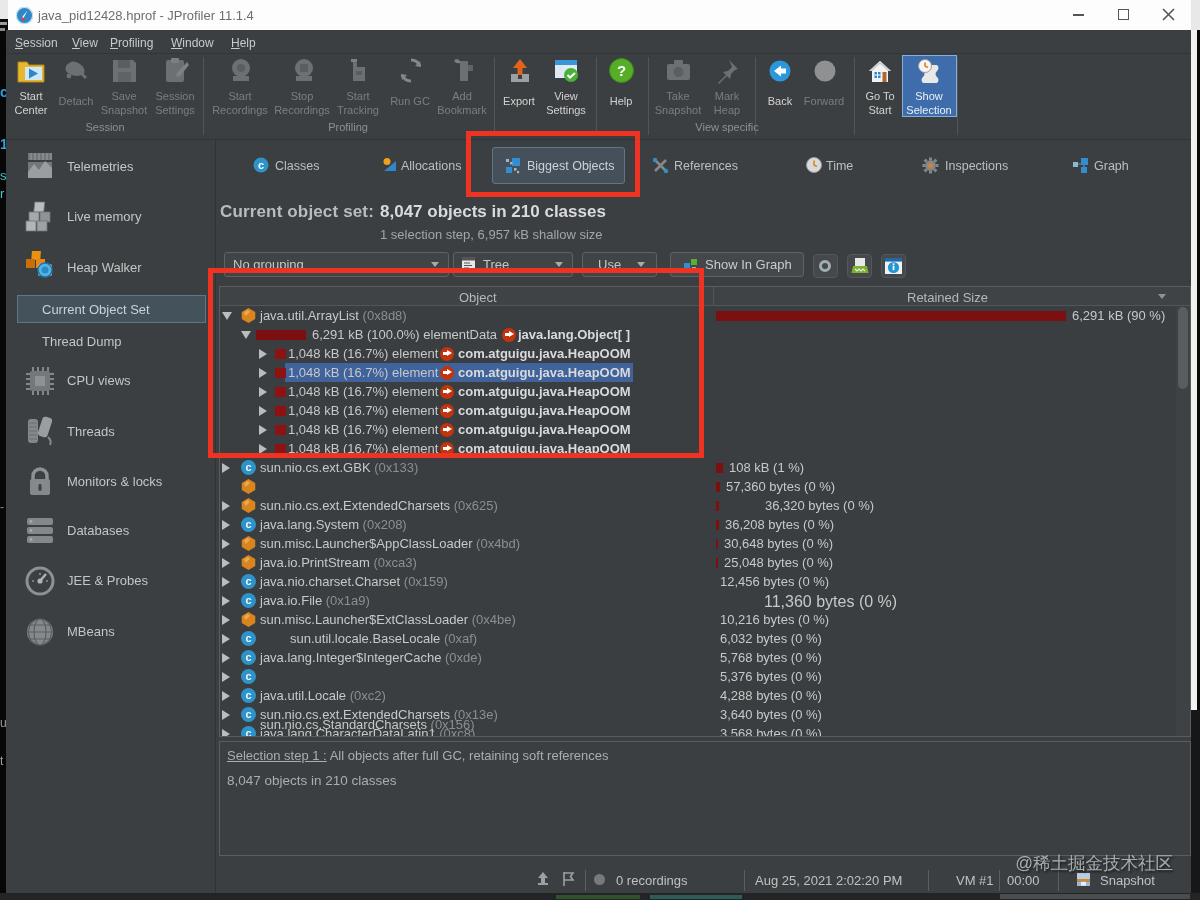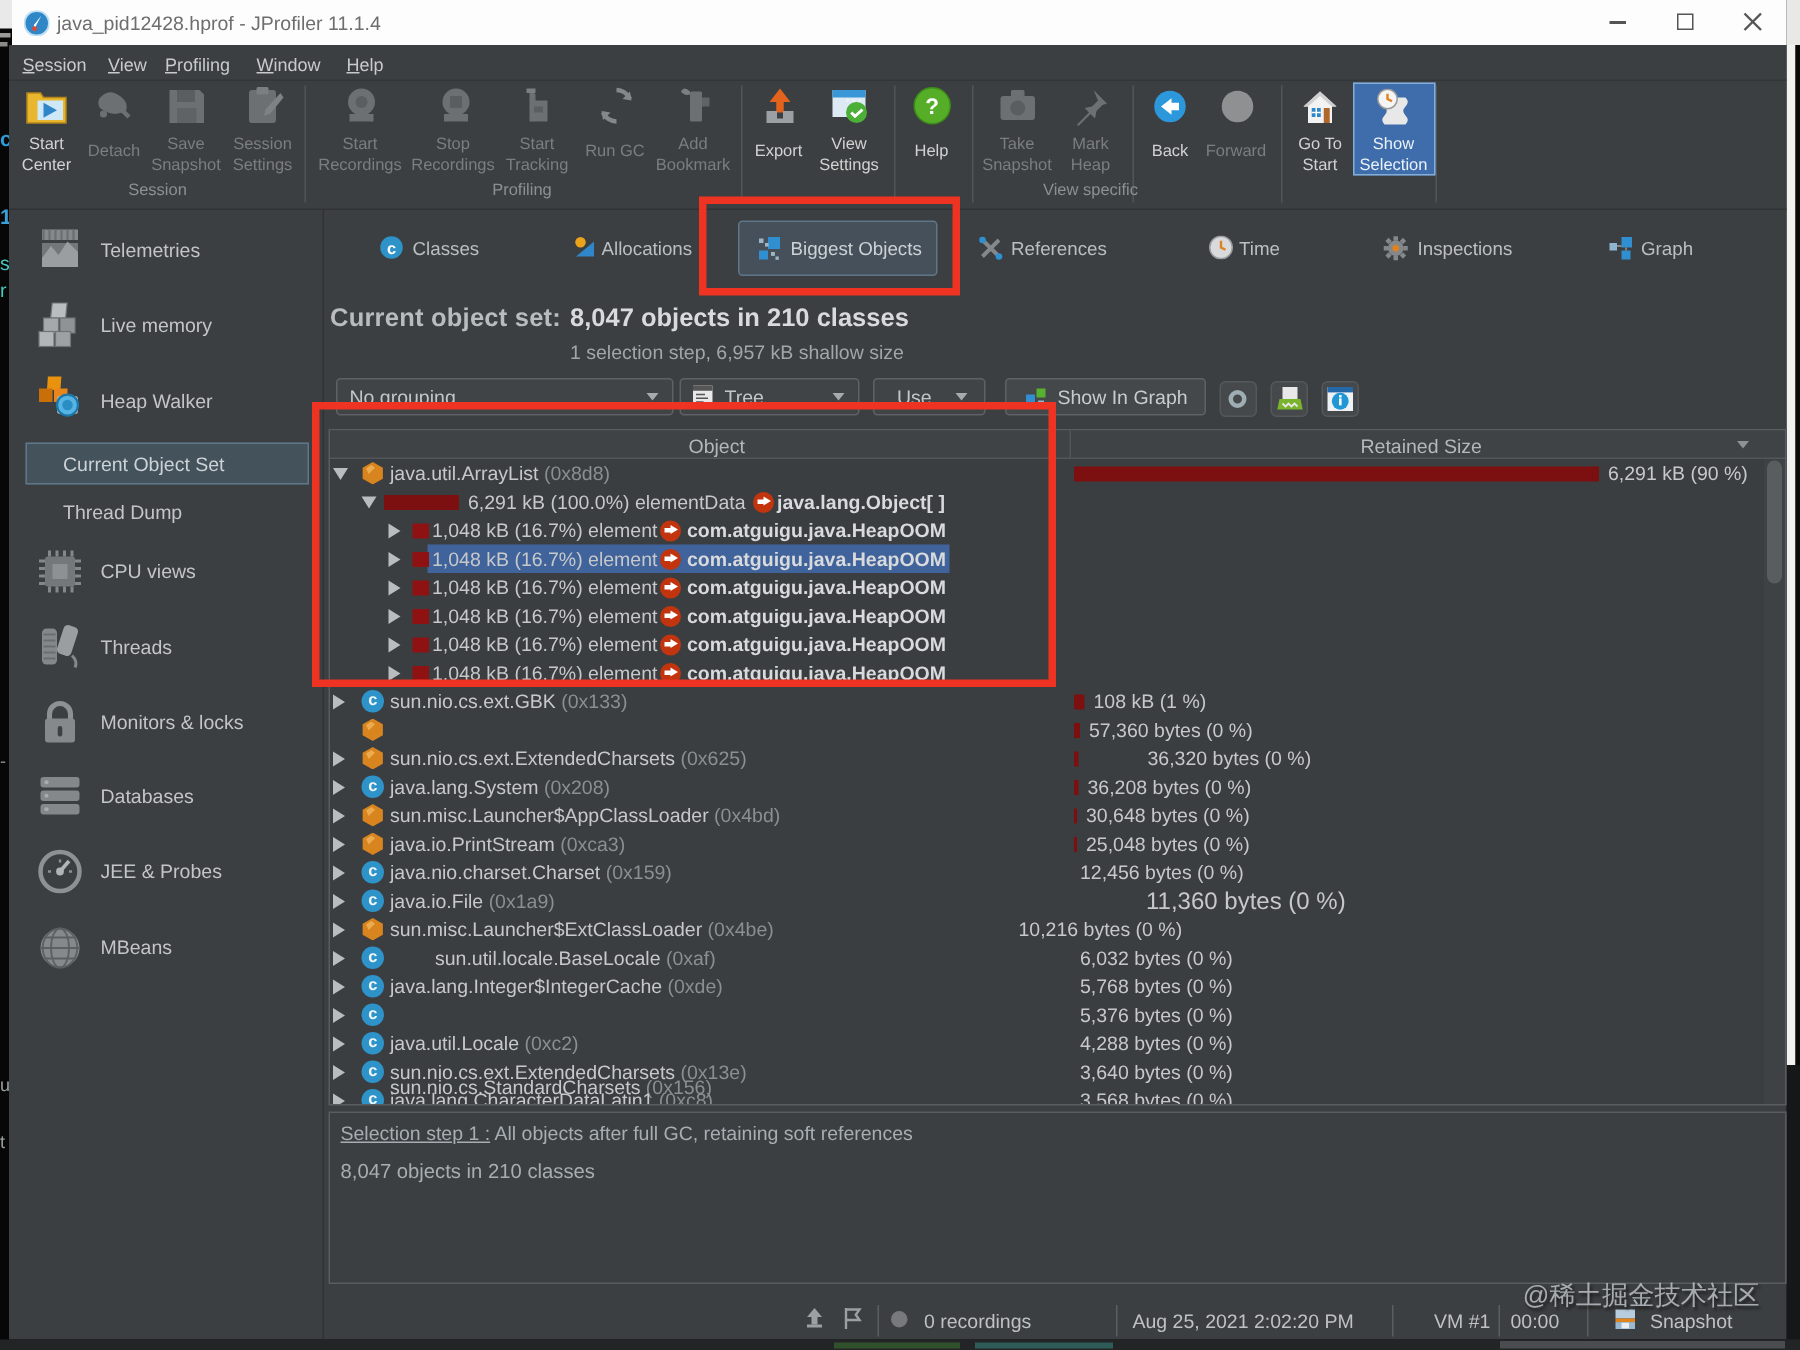--- a/index.html
+++ b/index.html
@@ -440,21 +440,21 @@
       <div class="ccir" style="left:241px;top:574px;">c</div>
       <div class="tx " style="left:260px;top:574px;font-size:13px;color:#c6c8c9;">java.nio.charset.Charset <span class="dim">(0x159)</span></div>
       <div class="tx" style="left:720px;top:574px;font-size:13px;color:#c6c8c9;">12,456 bytes (0 %)</div>
       <div class="tri-r" style="left:222px;top:595.5px;"></div>
       <div class="ccir" style="left:241px;top:593px;">c</div>
       <div class="tx " style="left:260px;top:593px;font-size:13px;color:#c6c8c9;">java.io.File <span class="dim">(0x1a9)</span></div>
       <div class="tx" style="left:720px;top:593px;font-size:16px;color:#c6c8c9;margin-left:44px;">11,360 bytes (0 %)</div>
       <div class="tri-r" style="left:222px;top:614.5px;"></div>
       <div class="hexa" style="left:241px;top:612px;"></div>
       <div class="tx " style="left:260px;top:612px;font-size:13px;color:#c6c8c9;">sun.misc.Launcher$ExtClassLoader <span class="dim">(0x4be)</span></div>
-      <div class="tx" style="left:679px;top:612px;font-size:13px;color:#c6c8c9;">10,216 bytes (0 %)</div>
+      <div class="tx" style="left:720px;top:612px;font-size:13px;color:#c6c8c9;">10,216 bytes (0 %)</div>
       <div class="tri-r" style="left:222px;top:633.5px;"></div>
       <div class="ccir" style="left:241px;top:631px;">c</div>
       <div class="tx " style="left:260px;top:631px;font-size:13px;color:#c6c8c9;margin-left:30px;">sun.util.locale.BaseLocale <span class="dim">(0xaf)</span></div>
       <div class="tx" style="left:720px;top:631px;font-size:13px;color:#c6c8c9;">6,032 bytes (0 %)</div>
       <div class="tri-r" style="left:222px;top:652.5px;"></div>
       <div class="ccir" style="left:241px;top:650px;">c</div>
       <div class="tx " style="left:260px;top:650px;font-size:13px;color:#c6c8c9;">java.lang.Integer$IntegerCache <span class="dim">(0xde)</span></div>
       <div class="tx" style="left:720px;top:650px;font-size:13px;color:#c6c8c9;">5,768 bytes (0 %)</div>
       <div class="tri-r" style="left:222px;top:671.5px;"></div>
       <div class="ccir" style="left:241px;top:669px;">c</div>

